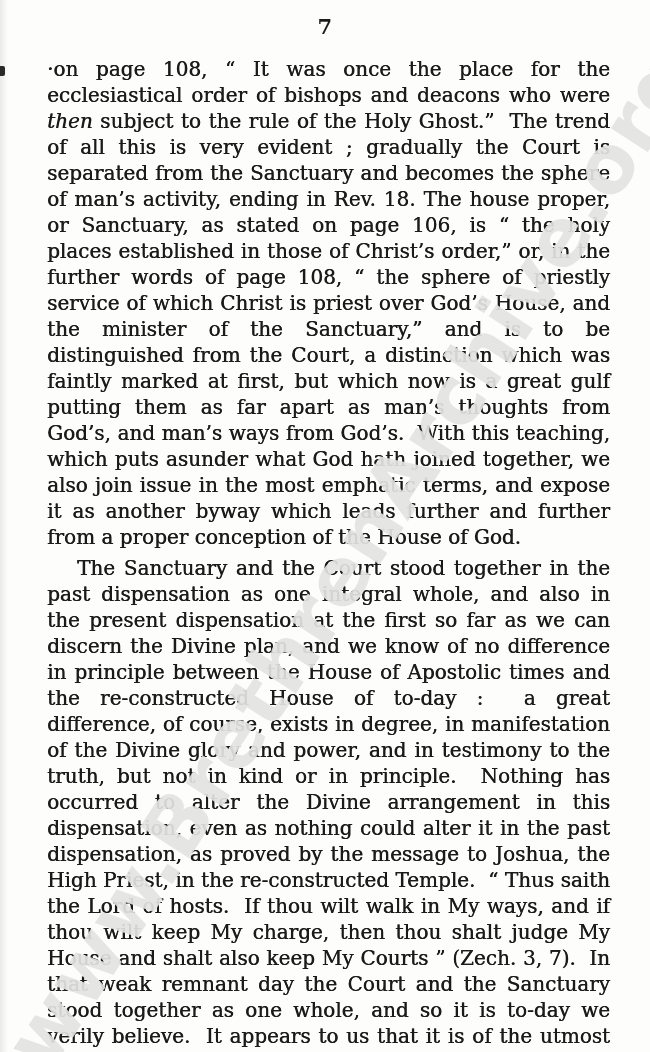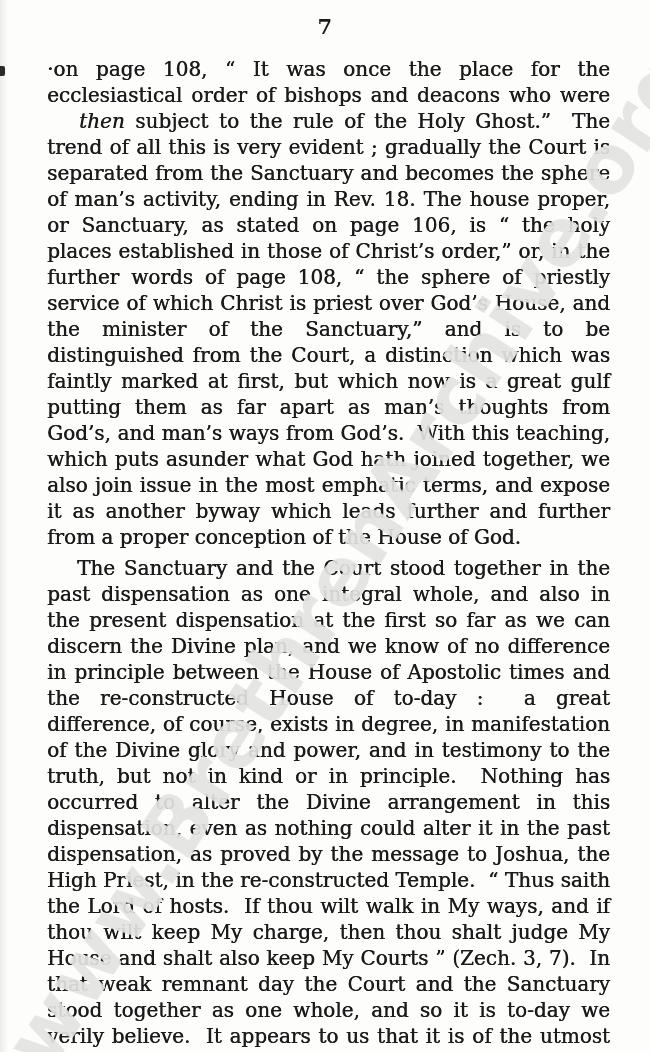--- a/index.html
+++ b/index.html
@@ -59,21 +59,20 @@
     padding: 0;
   }
   .para + .para {
     margin-top: 5px;
   }
   .para.indented {
     text-indent: 30px;
   }
   .para em {
     font-style: italic;
-    margin-left: 32px;
   }
   .watermark {
     position: absolute;
     left: 350px;
     top: 560px;
     transform: translate(-50%, -50%) rotate(-57deg);
     transform-origin: center center;
     white-space: nowrap;
     font-family: "DejaVu Sans", "Liberation Sans", sans-serif;
     font-weight: 700;

